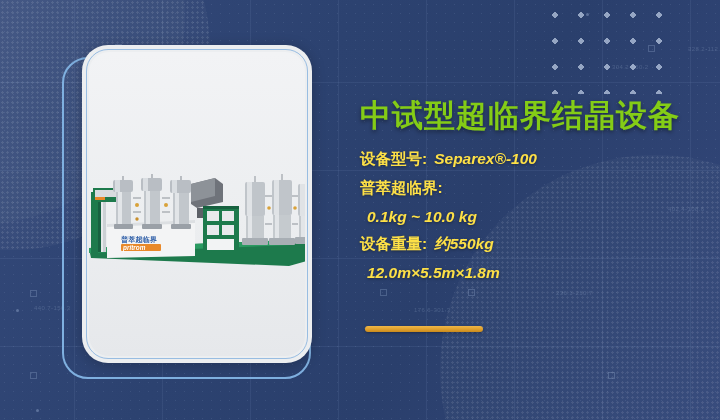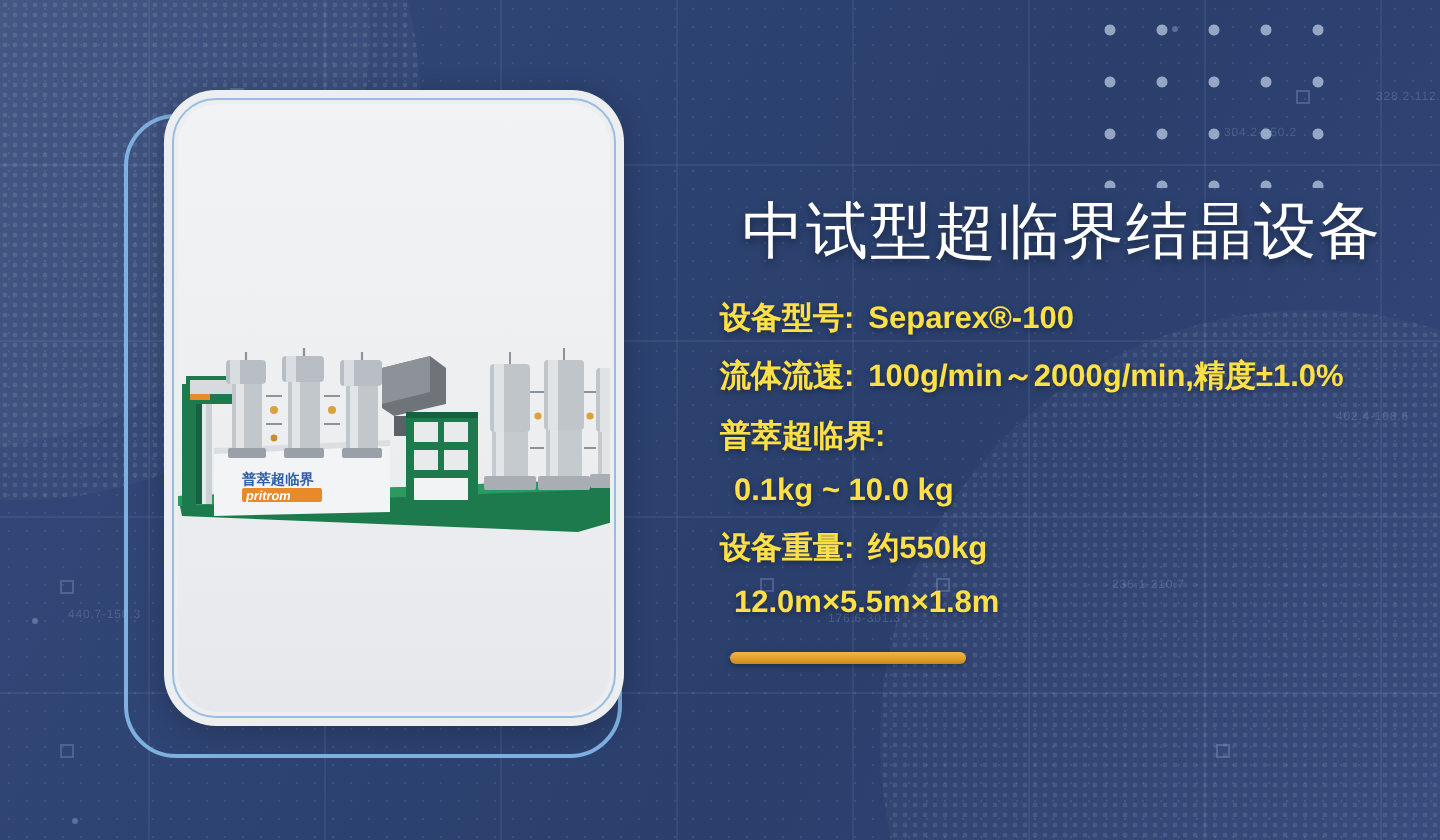--- a/index.html
+++ b/index.html
@@ -66,30 +66,30 @@
     box-shadow:0 2px 14px rgba(0,0,0,.22);overflow:hidden;padding-left:20px;}
   .photo-card:before{content:"";position:absolute;inset:4px;border-radius:22px;
     border:1.6px solid #8ab4df;opacity:.85;}
   .photo-inner{position:absolute;inset:7px;border-radius:20px;overflow:hidden;
     background:linear-gradient(180deg,#f2f3f5 0%,#eceef0 55%,#e6e8eb 100%);}
 
   .machine{position:absolute;left:-4px;top:110px;width:238px;height:122px;}
 
   
   .panel{position:absolute;left:360px;top:98px;width:350px;}
-  .title{font-size:31px;font-weight:normal;color:#ffffff;letter-spacing:1px;
+  .title{font-size:31px;font-weight:bold;color:#84cc16;letter-spacing:1px;
     line-height:1.18;text-shadow:0 2px 4px rgba(0,0,0,.42);
-    font-family:"Liberation Sans","DejaVu Sans",sans-serif;margin-left:11px;}
+    font-family:"Liberation Sans","DejaVu Sans",sans-serif;}
 
   .specs{margin-top:14px;}
   .spec-row{display:flex;align-items:baseline;color:#fde047;font-size:15.5px;
     font-weight:bold;margin-bottom:8.5px;white-space:nowrap;
     text-shadow:0 1px 3px rgba(0,0,0,.40);}
   .spec-label{flex:none;}
-  .spec-value{margin-left:7px;font-weight:bold;}
+  .spec-value{margin-left:7px;font-weight:bold;font-style:italic;}
 
   .gold-bar{position:absolute;left:365px;top:326px;width:118px;height:6px;
     border-radius:3px;
     background:linear-gradient(180deg,#f0b747 0%,#e0a02c 55%,#c98a1d 100%);
     box-shadow:0 1px 3px rgba(0,0,0,.3);}
 </style>
 </head>
 <body>
 
 <div class="bg-root">
@@ -221,24 +221,20 @@
 
 <div class="panel">
   <div class="title">中试型超临界结晶设备</div>
 
   <div class="specs">
     <div class="spec-row">
       <span class="spec-label">设备型号:</span>
       <span class="spec-value">Separex®-100</span>
     </div>
     <div class="spec-row">
-      <span class="spec-label">流体流速:</span>
-      <span class="spec-value">100g/min～2000g/min,精度±1.0%</span>
-    </div>
-    <div class="spec-row">
       <span class="spec-label">普萃超临界:</span>
     </div>
     <div class="spec-row">
       <span class="spec-value">0.1kg ~ 10.0 kg</span>
     </div>
     <div class="spec-row">
       <span class="spec-label">设备重量:</span>
       <span class="spec-value">约550kg</span>
     </div>
     <div class="spec-row">

